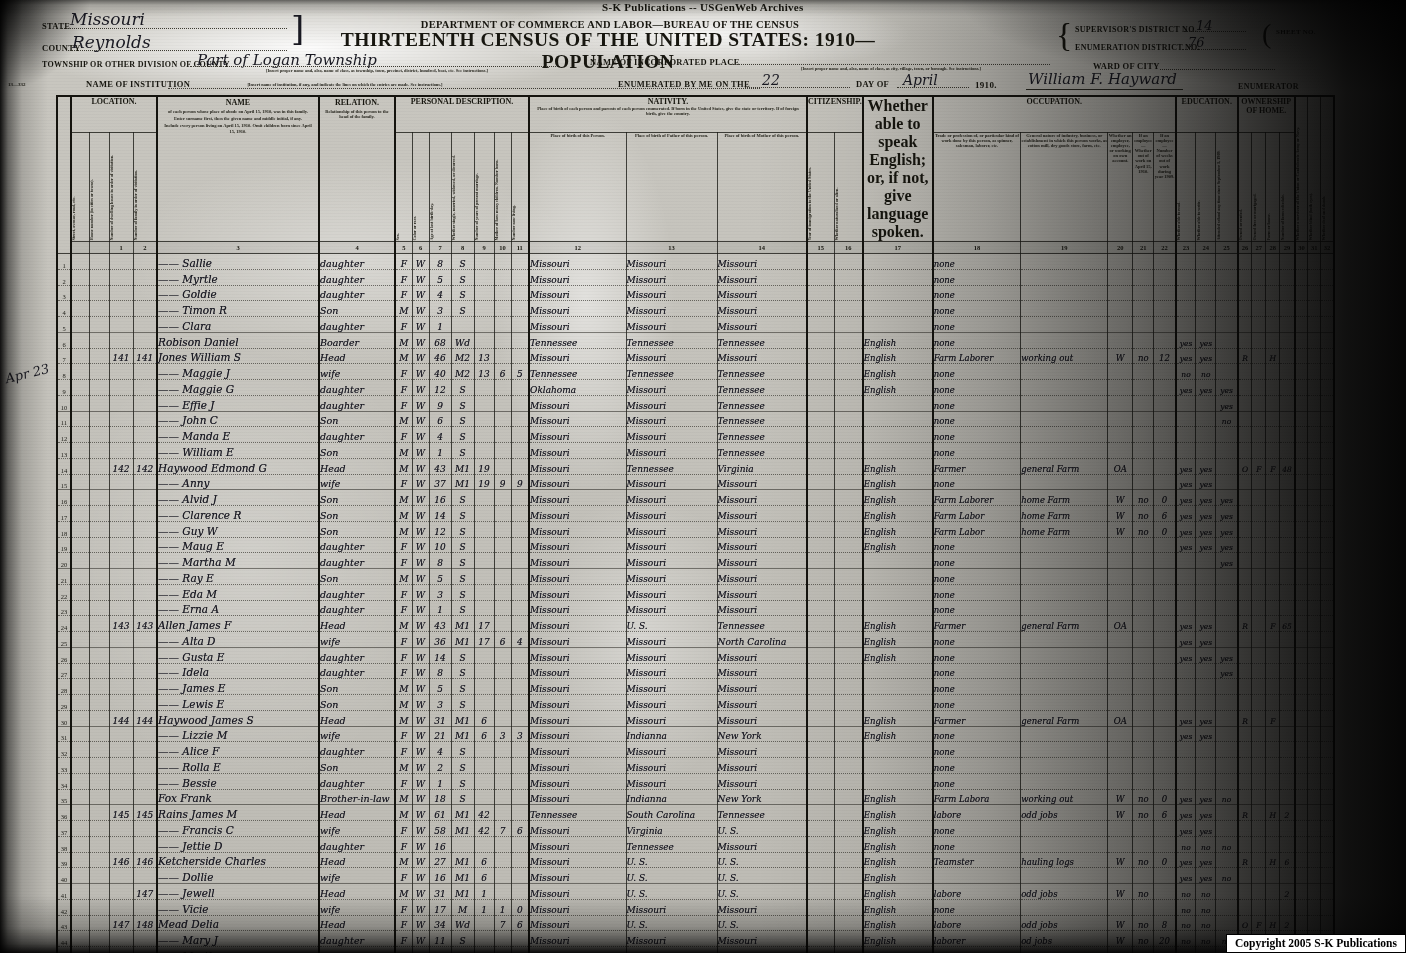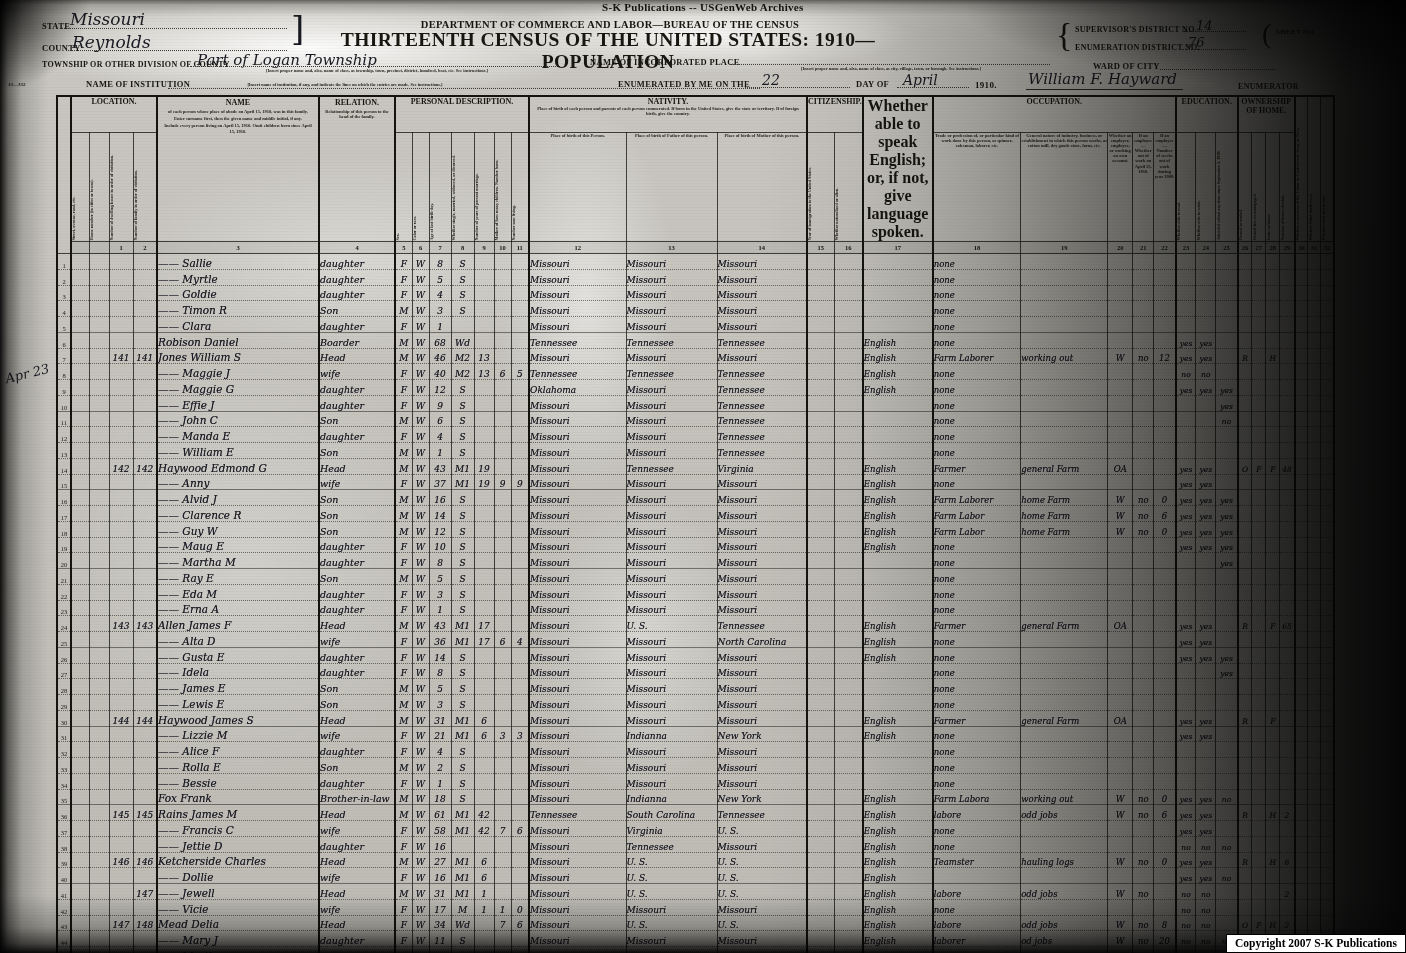--- a/index.html
+++ b/index.html
@@ -1940,14 +1940,14 @@
           <td class="c-fs hw"></td>
           <td class="c-vet hw"></td>
           <td class="c-bl hw"></td>
           <td class="c-df hw"></td>
         </tr>
       </tbody>
   </table>
 
   <div id="vignette"></div>
 
-  <div id="copyright">Copyright 2007 S-K Publications</div>
+  <div id="copyright">Copyright 2005 S-K Publications</div>
 </div>
 
 </body></html>

